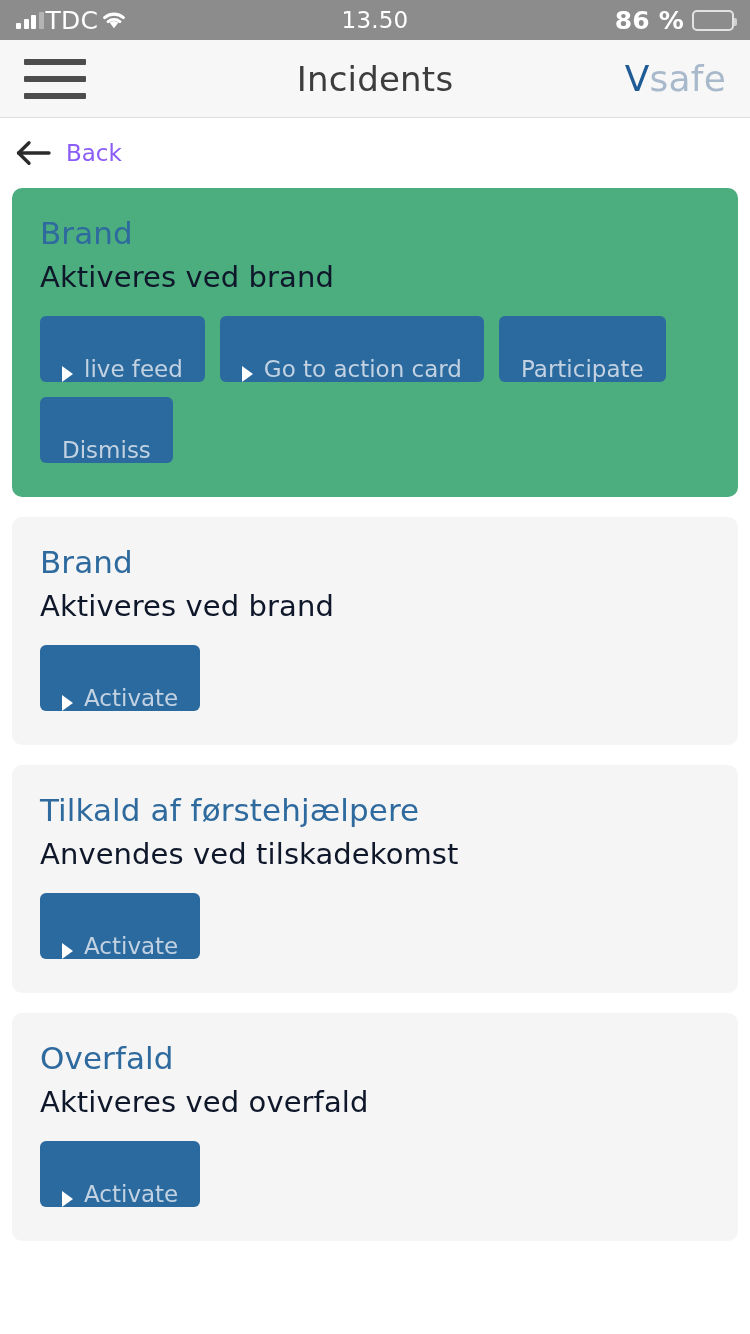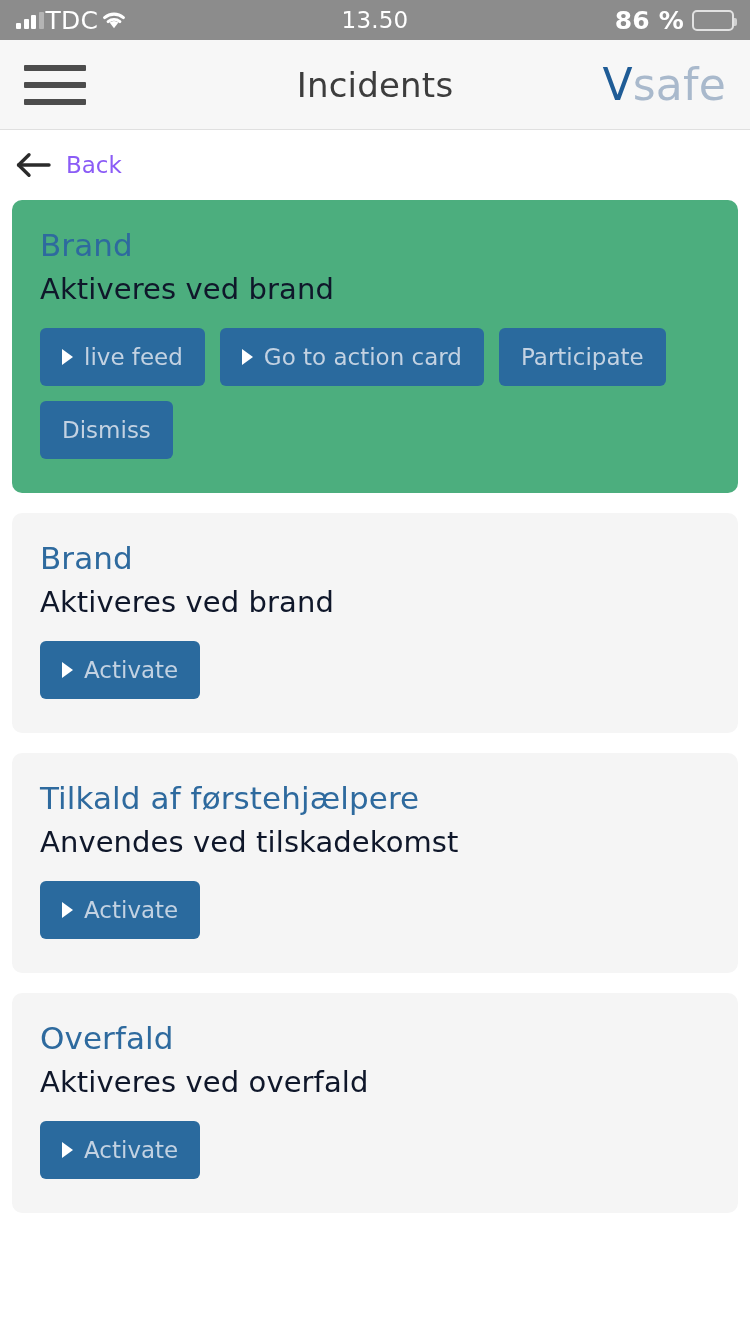--- a/index.html
+++ b/index.html
@@ -41,34 +41,34 @@
   }
   .battery::after{
     content:""; position:absolute; right:-5px; top:6px;
     width:3px; height:8px; border-radius:0 2px 2px 0;
     background:rgba(255,255,255,.6);
   }
   .battery-fill{ height:100%; background:#ffffff; border-radius:2.5px; }
 
   
   .app-header{
-    height:90px; background:#f7f7f7;
+    height:78px; background:#f7f7f7;
     border-bottom:1px solid #e0e0e0;
     display:flex; align-items:center; padding:0 24px;
     position:relative;
   }
   .hamburger{ width:62px; display:flex; flex-direction:column; gap:11px; cursor:pointer; }
   .hamburger span{ display:block; height:6px; background:#4d4d4d; border-radius:1px; }
   .header-title{
     position:absolute; left:0; right:0; text-align:center;
     font-size:34px; color:#3d3d3d; font-weight:400;
     letter-spacing:.2px; pointer-events:none;
   }
   .brand-logo{
-    margin-left:auto; font-size:44px; letter-spacing:.2px;
+    margin-left:auto; font-size:36px; letter-spacing:.2px;
     position:relative; z-index:2; white-space:nowrap;
   }
   .brand-v{ color:#1f5c96; }
   .brand-safe{ color:#a9b9cc; }
 
   
   .back-bar{
     height:70px; display:flex; align-items:center;
     padding:0 16px; gap:14px; cursor:pointer;
   }
@@ -87,22 +87,22 @@
     font-size:31px; color:#2e6a9e; font-weight:400;
     letter-spacing:.1px; margin-bottom:12px; line-height:1.1;
   }
   .card-subtitle{
     font-size:29px; color:#0f172a; letter-spacing:.1px;
     margin-bottom:22px; line-height:1.1;
   }
   .card-actions{ display:flex; gap:15px; flex-wrap:wrap; }
   .action-btn{
     background:#2a6a9e; border:none; border-radius:6px;
-    height:58px; padding:0 22px;
-    display:inline-flex; align-items:center; gap:11px;
+    height:66px; padding:0 22px;
+    display:inline-flex; align-items:flex-end; gap:11px;
     font-family:"DejaVu Sans", sans-serif;
     font-size:23px; color:#c3d2e2; cursor:pointer;
     white-space:nowrap;
   }
   .play-tri{
     width:0; height:0; flex:none;
     border-top:8px solid transparent;
     border-bottom:8px solid transparent;
     border-left:11px solid #ffffff;
   }

